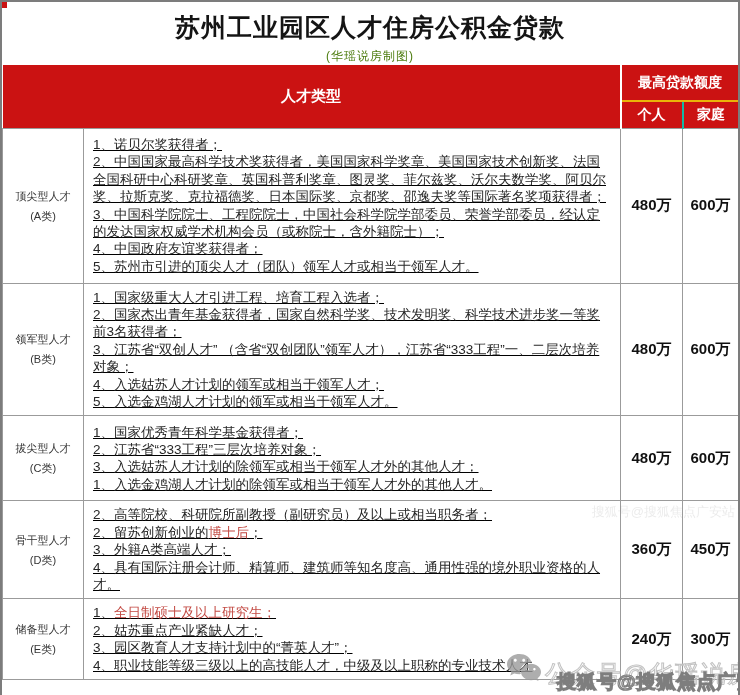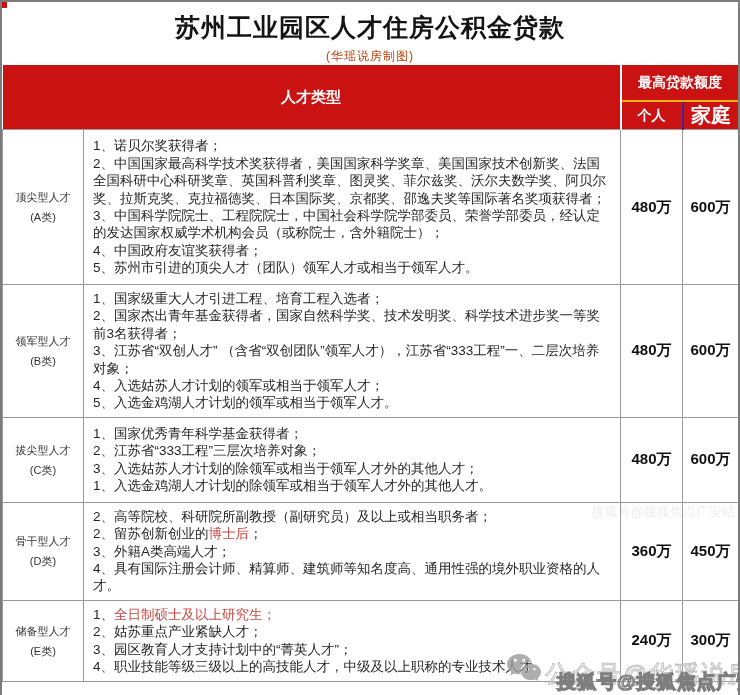--- a/index.html
+++ b/index.html
@@ -8,46 +8,46 @@
     width:740px; height:695px;
     font-family:"Liberation Sans","DejaVu Sans",sans-serif;
     position:relative; overflow:hidden;
     border:2px solid #7c7c7c; border-bottom:none;
   }
   .corner-mark { position:absolute; left:0; top:0; width:5px; height:6px; background:var(--red,#cb1212); }
 
   
   .title-area { height:63px; text-align:center; padding-top:9px; }
   .main-title { font-size:25px; font-weight:bold; color:#141414; letter-spacing:1px;font-family:Liberation Serif, serif; }
-  .sub-title  { font-size:12px; color:#c2410c; margin-top:4px; letter-spacing:1px; }
+  .sub-title  { font-size:12px; color:#4d7c0f; margin-top:4px; letter-spacing:1px; }
 
   
   table { width:100%; border-collapse:collapse; table-layout:fixed; }
   col.c-label    { width:81px; }
   col.c-criteria { width:537px; }
   col.c-personal { width:62px; }
   col.c-family   { width:56px; }
 
   thead th { background:var(--red,#cb1212); color:#fff; font-weight:bold; }
   thead tr.h1 { height:36px; }
   thead tr.h2 { height:27px; }
   .th-talent   { font-size:15px; border-right:2px solid #fff; }
   .th-maxloan  { font-size:14px; border-bottom:2px solid #eab308; }
-  .th-personal { font-size:14px; border-right:2px solid #4c1d95; }
-  .th-family   { font-size:20px; }
+  .th-personal { font-size:14px; border-right:2px solid #14b8a6; }
+  .th-family   { font-size:14px; }
 
   tbody td { border:1px solid #9b9b9b; vertical-align:middle; background:#fff; }
   tbody tr:nth-child(1){ height:155px; }
   tbody tr:nth-child(2){ height:129px; }
   tbody tr:nth-child(3){ height:85px; }
   tbody tr:nth-child(4){ height:76px; }
   tbody tr:nth-child(5){ height:79px; }
 
   td.label-cell { text-align:center; font-size:11px; color:#333; line-height:20px; }
-  td.criteria-cell { padding:5px 8px 5px 9px; }
+  td.criteria-cell { padding:5px 8px 5px 9px;text-decoration:underline; }
   .crit-line { font-size:13.5px; line-height:17.4px; color:#262626; }
   .crit-line .hl { color:var(--hl,#c34a43);margin-top:28px; }
   td.value-cell { text-align:center; font-weight:bold; font-size:15px; color:#101010;margin-left:40px; }
 
   
   .footer-area { height:43px; display:flex; align-items:center; }
   .note { width:100%; text-align:center; padding-right:216px; font-size:13px; color:#8b8b8b; letter-spacing:1px; }
 
   
   .wm-side {

